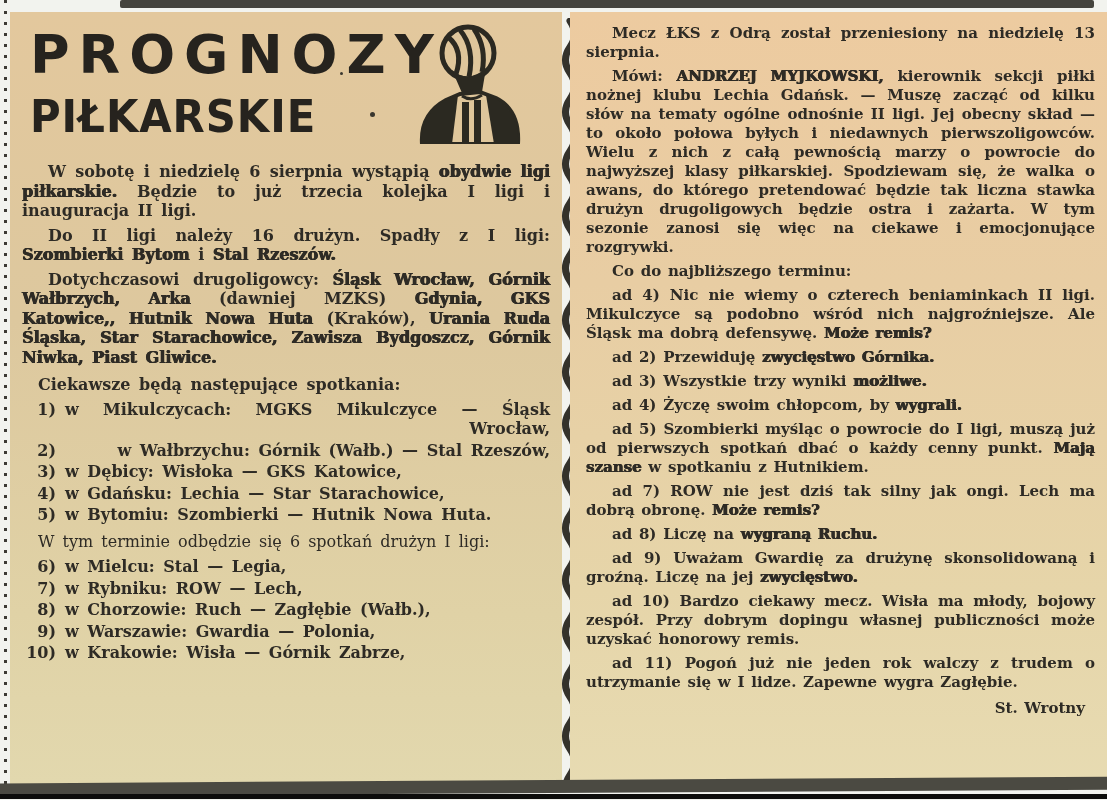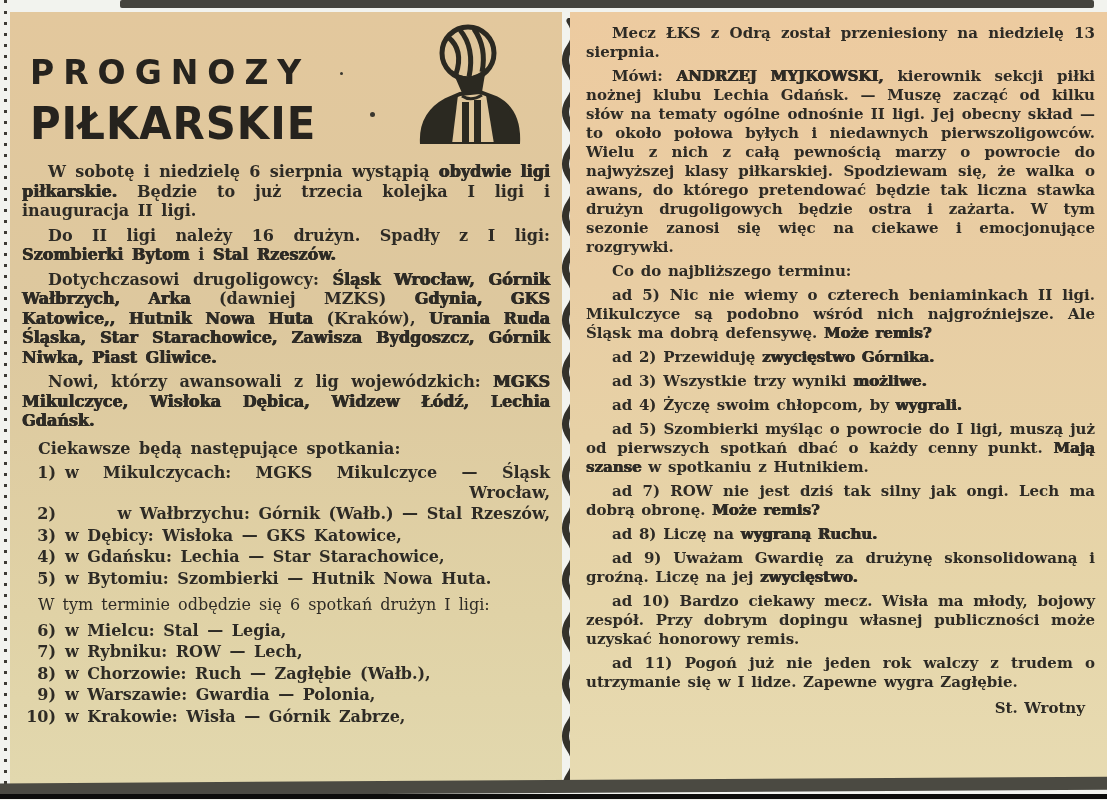--- a/index.html
+++ b/index.html
@@ -25,21 +25,21 @@
     background:repeating-linear-gradient(to bottom,#3c3a34 0 3px,rgba(0,0,0,0) 3px 11px);}
   #bottom-bar{position:absolute;left:-4px;top:780px;width:1118px;height:13px;background:#4b4a42;
     transform:rotate(-0.35deg);border-radius:3px 6px 2px 2px;}
   #bottom-line{position:absolute;left:0;top:794px;width:1107px;height:5px;background:#0d0d0b;}
   
   #headline{position:relative;padding:16px 0 0 20px;height:128px;}
   .title{
     font-family:"DejaVu Sans","Liberation Sans",sans-serif;
     font-weight:bold;color:#26231e;line-height:1.0;
   }
-  #title1{font-size:33px;letter-spacing:9px;margin-top:28px;}
+  #title1{font-size:54px;letter-spacing:9px;}
   #title2{font-size:45px;letter-spacing:1px;transform:scaleX(0.93);transform-origin:left;margin-top:12px;}
   #figure{position:absolute;right:40px;top:8px;}
   .speck{position:absolute;background:#3a372f;border-radius:50%;}
   
   .body{text-align:justify;}
   #body-left{padding:6px 12px 0 12px;font-size:16px;line-height:19.5px;word-spacing:3px;}
   #body-right{padding:12px 12px 0 16px;font-size:15px;line-height:19px;word-spacing:1.5px;}
   .para{margin:0 0 5px 0;text-indent:26px;font-weight:bold;}
   .seg{font-weight:bold;}
   .xb{text-shadow:0.6px 0 0 currentColor,-0.3px 0 0 currentColor;}
@@ -85,21 +85,20 @@
             <path d="M44 76 Q53 82 64 75" stroke="#2b2921" stroke-width="3" fill="none"></path>
           </svg>
         </div>
       </div>
 
       <div id="body-left" class="body">
         <div>
             <p class="para"><span class="seg">W sobotę i niedzielę 6 sierpnia wystąpią </span><span class="seg xb">obydwie ligi piłkarskie.</span><span class="seg"> Będzie to już trzecia kolejka I ligi i inauguracja II ligi.</span></p>
             <p class="para"><span class="seg">Do II ligi należy 16 drużyn. Spadły z I ligi: </span><span class="seg xb">Szombierki Bytom</span><span class="seg"> i </span><span class="seg xb">Stal Rzeszów.</span></p>
             <p class="para"><span class="seg">Dotychczasowi drugoligowcy: </span><span class="seg xb">Śląsk Wrocław, Górnik Wałbrzych, Arka</span><span class="seg"> (dawniej MZKS) </span><span class="seg xb">Gdynia, GKS Katowice,, Hutnik Nowa Huta</span><span class="seg"> (Kraków), </span><span class="seg xb">Urania Ruda Śląska, Star Starachowice, Zawisza Bydgoszcz, Górnik Niwka, Piast Gliwice.</span></p>
-            <p class="para"><span class="seg">Nowi, którzy awansowali z lig wojewódzkich: </span><span class="seg xb">MGKS Mikulczyce, Wisłoka Dębica, Widzew Łódź, Lechia Gdańsk.</span></p>
           </div>
         <div id="left-heading">Ciekawsze będą następujące spotkania:</div>
         <ul class="fixtures">
             <li>
               <span class="fx-num">1)</span>
               <span class="fx-text wrapr">w Mikulczycach: MGKS Mikulczyce — Śląsk Wrocław,</span>
             </li>
             <li>
               <span class="fx-num">2)</span>
               <span class="fx-text wrapr">w Wałbrzychu: Górnik (Wałb.) — Stal Rzeszów,</span>
@@ -146,21 +145,21 @@
     <svg id="divider" width="22" height="764" viewBox="0 0 22 764">
       <path d="M11 3 q9 13 0 26 q-9 13 0 26 q9 13 0 26 q-9 13 0 26 q9 13 0 26 q-9 13 0 26 q9 13 0 26 q-9 13 0 26 q9 13 0 26 q-9 13 0 26 q9 13 0 26 q-9 13 0 26 q9 13 0 26 q-9 13 0 26 q9 13 0 26 q-9 13 0 26 q9 13 0 26 q-9 13 0 26 q9 13 0 26 q-9 13 0 26 q9 13 0 26 q-9 13 0 26 q9 13 0 26 q-9 13 0 26 q9 13 0 26 q-9 13 0 26 q9 13 0 26 q-9 13 0 26 q9 13 0 26 q-9 13 0 26" fill="none" stroke="#34322b" stroke-width="7" stroke-linecap="round"></path>
     </svg>
 
     <div id="col-right">
       <div id="body-right" class="body">
         <div>
             <p class="para"><span class="seg">Mecz ŁKS z Odrą został przeniesiony na niedzielę 13 sierpnia.</span></p>
             <p class="para"><span class="seg">Mówi: </span><span class="seg xb">ANDRZEJ MYJKOWSKI,</span><span class="seg"> kierownik sekcji piłki nożnej klubu Lechia Gdańsk. — Muszę zacząć od kilku słów na tematy ogólne odnośnie II ligi. Jej obecny skład — to około połowa byłych i niedawnych pierwszoligowców. Wielu z nich z całą pewnością marzy o powrocie do najwyższej klasy piłkarskiej. Spodziewam się, że walka o awans, do którego pretendować będzie tak liczna stawka drużyn drugoligowych będzie ostra i zażarta. W tym sezonie zanosi się więc na ciekawe i emocjonujące rozgrywki.</span></p>
             <p class="para"><span class="seg">Co do najbliższego terminu:</span></p>
-            <p class="para"><span class="seg">ad 5) Nic nie wiemy o czterech beniaminkach II ligi. Mikulczyce są podobno wśród nich najgroźniejsze. Ale Śląsk ma dobrą defensywę. </span><span class="seg xb">Może remis?</span></p>
+            <p class="para"><span class="seg">ad 4) Nic nie wiemy o czterech beniaminkach II ligi. Mikulczyce są podobno wśród nich najgroźniejsze. Ale Śląsk ma dobrą defensywę. </span><span class="seg xb">Może remis?</span></p>
             <p class="para"><span class="seg">ad 2) Przewiduję </span><span class="seg xb">zwycięstwo Górnika.</span></p>
             <p class="para"><span class="seg">ad 3) Wszystkie trzy wyniki </span><span class="seg xb">możliwe.</span></p>
             <p class="para"><span class="seg">ad 4) Życzę swoim chłopcom, by </span><span class="seg xb">wygrali.</span></p>
             <p class="para"><span class="seg">ad 5) Szombierki myśląc o powrocie do I ligi, muszą już od pierwszych spotkań dbać o każdy cenny punkt. </span><span class="seg xb">Mają szanse</span><span class="seg"> w spotkaniu z Hutnikiem.</span></p>
             <p class="para"><span class="seg">ad 7) ROW nie jest dziś tak silny jak ongi. Lech ma dobrą obronę. </span><span class="seg xb">Może remis?</span></p>
             <p class="para"><span class="seg">ad 8) Liczę na </span><span class="seg xb">wygraną Ruchu.</span></p>
             <p class="para"><span class="seg">ad 9) Uważam Gwardię za drużynę skonsolidowaną i groźną. Liczę na jej </span><span class="seg xb">zwycięstwo.</span></p>
             <p class="para"><span class="seg">ad 10) Bardzo ciekawy mecz. Wisła ma młody, bojowy zespół. Przy dobrym dopingu własnej publiczności może uzyskać honorowy remis.</span></p>
             <p class="para"><span class="seg">ad 11) Pogoń już nie jeden rok walczy z trudem o utrzymanie się w I lidze. Zapewne wygra Zagłębie.</span></p>
           </div>

